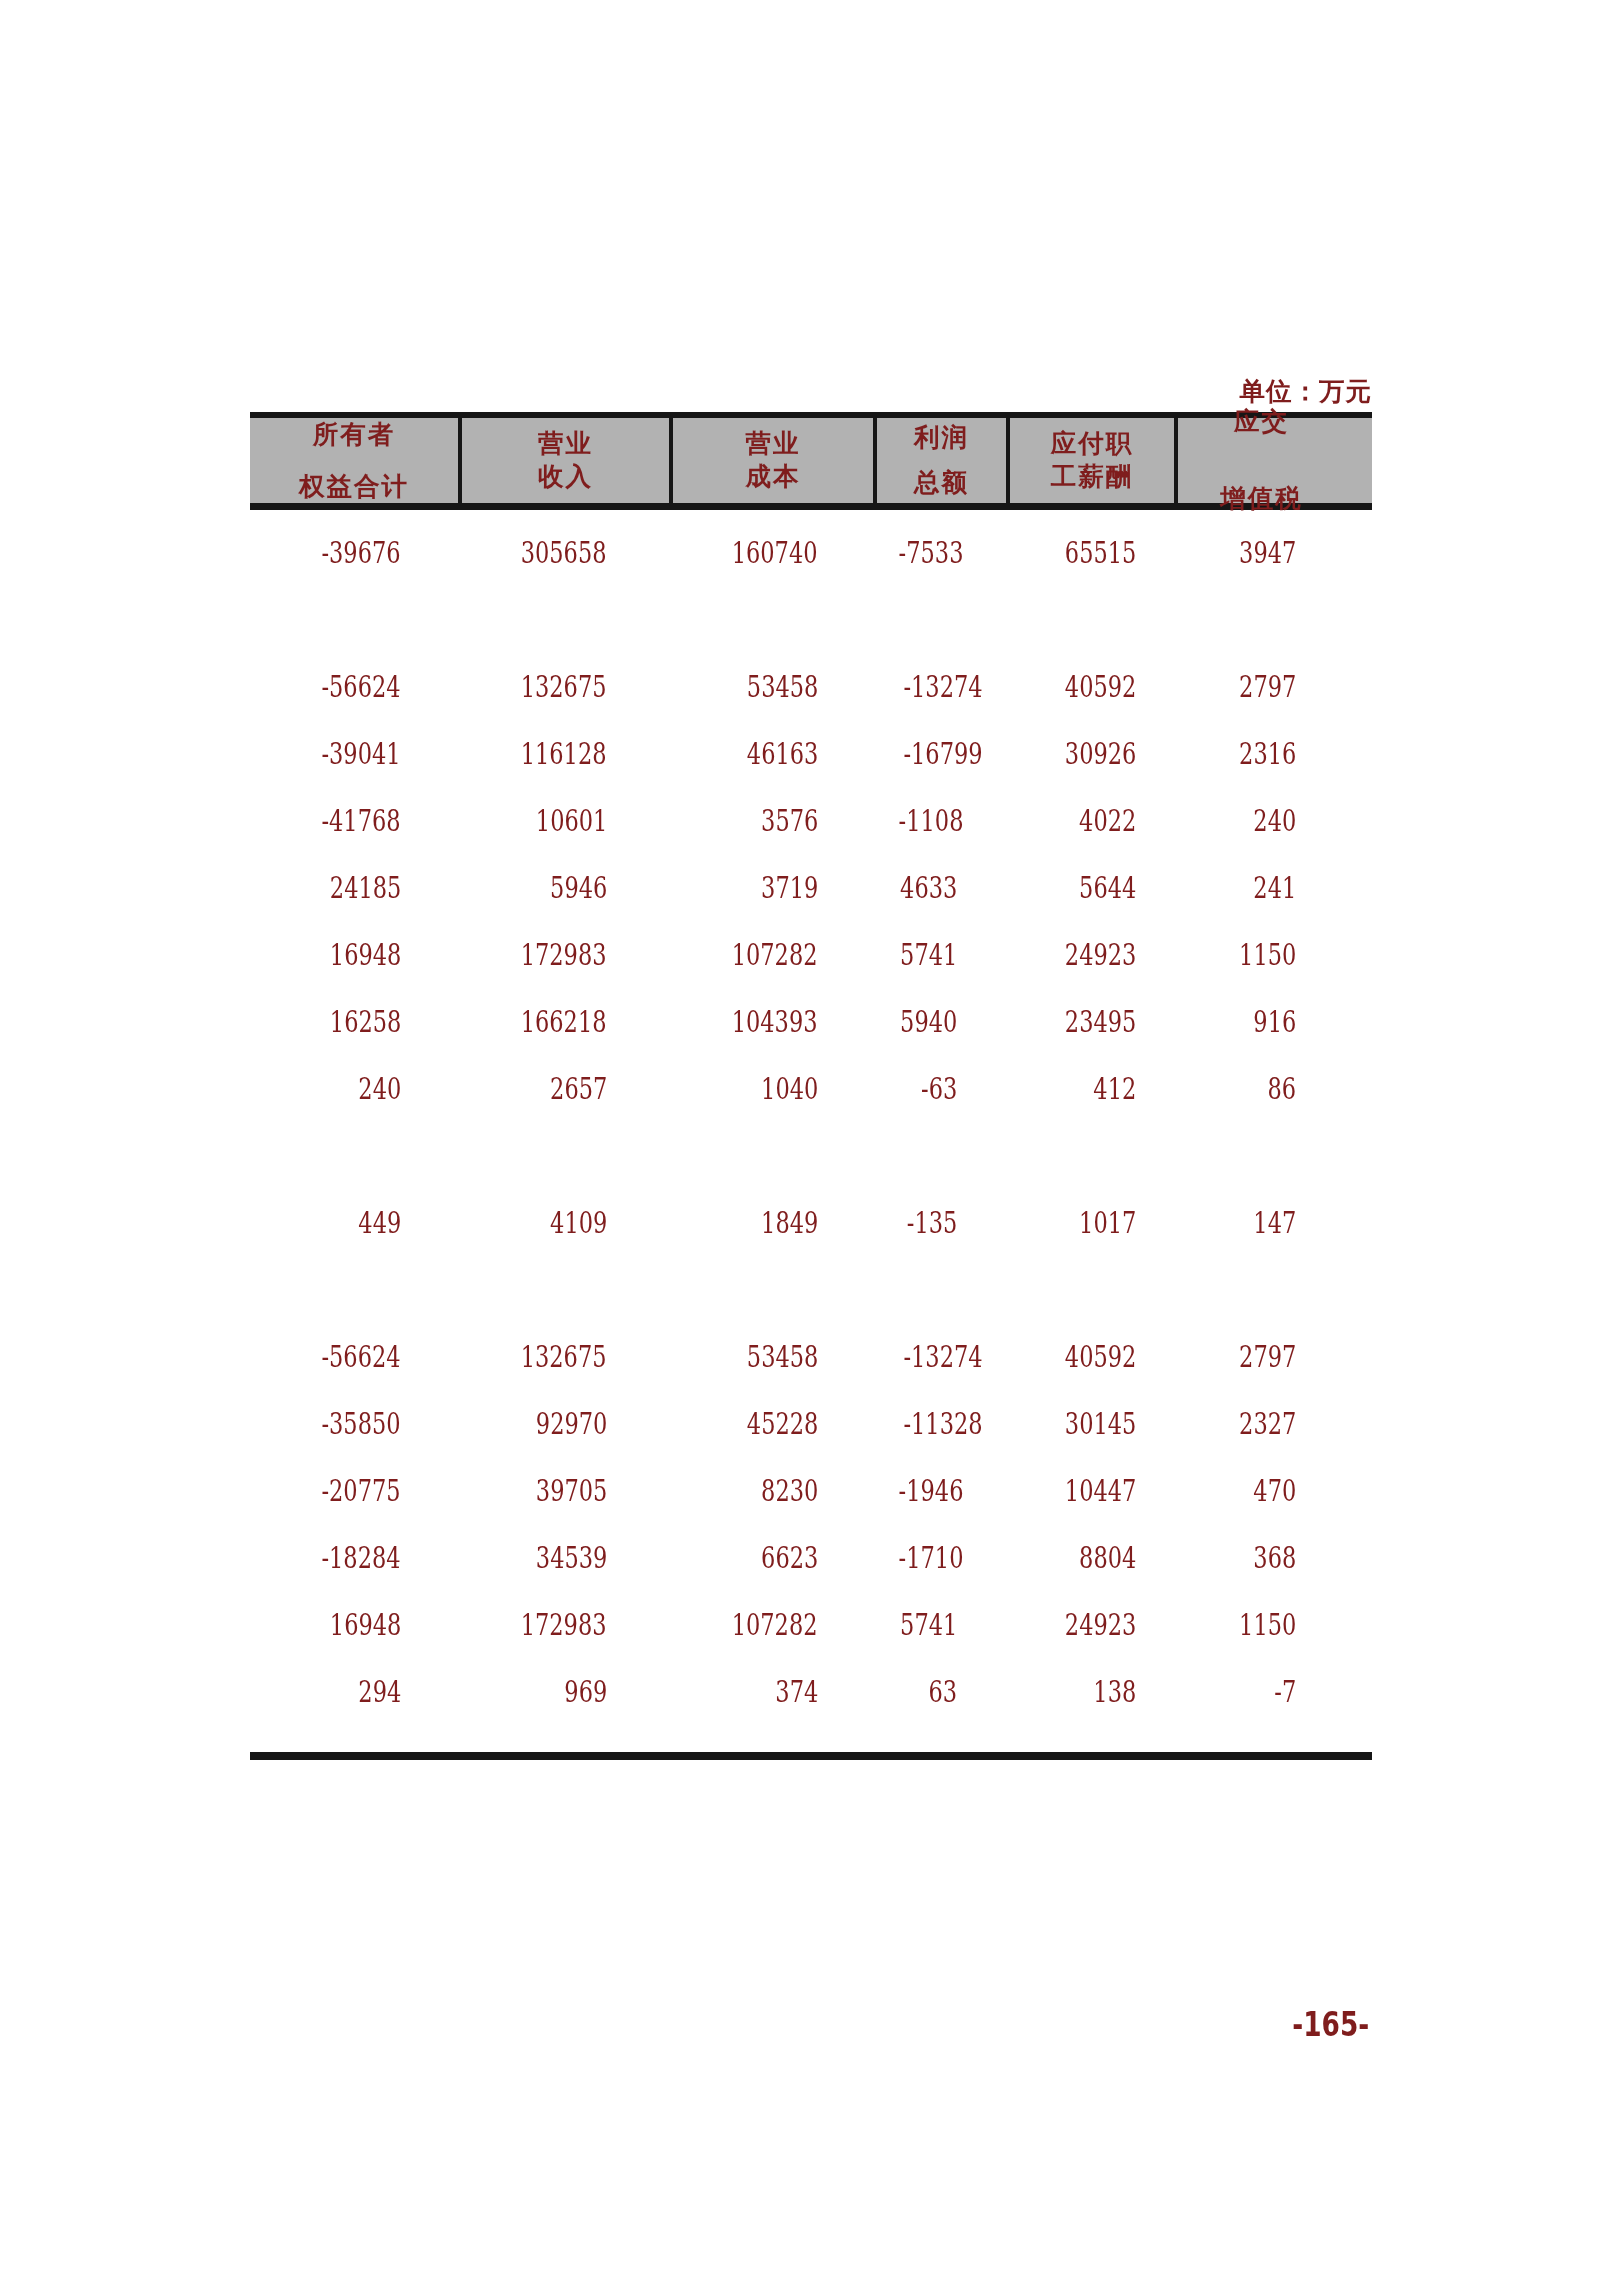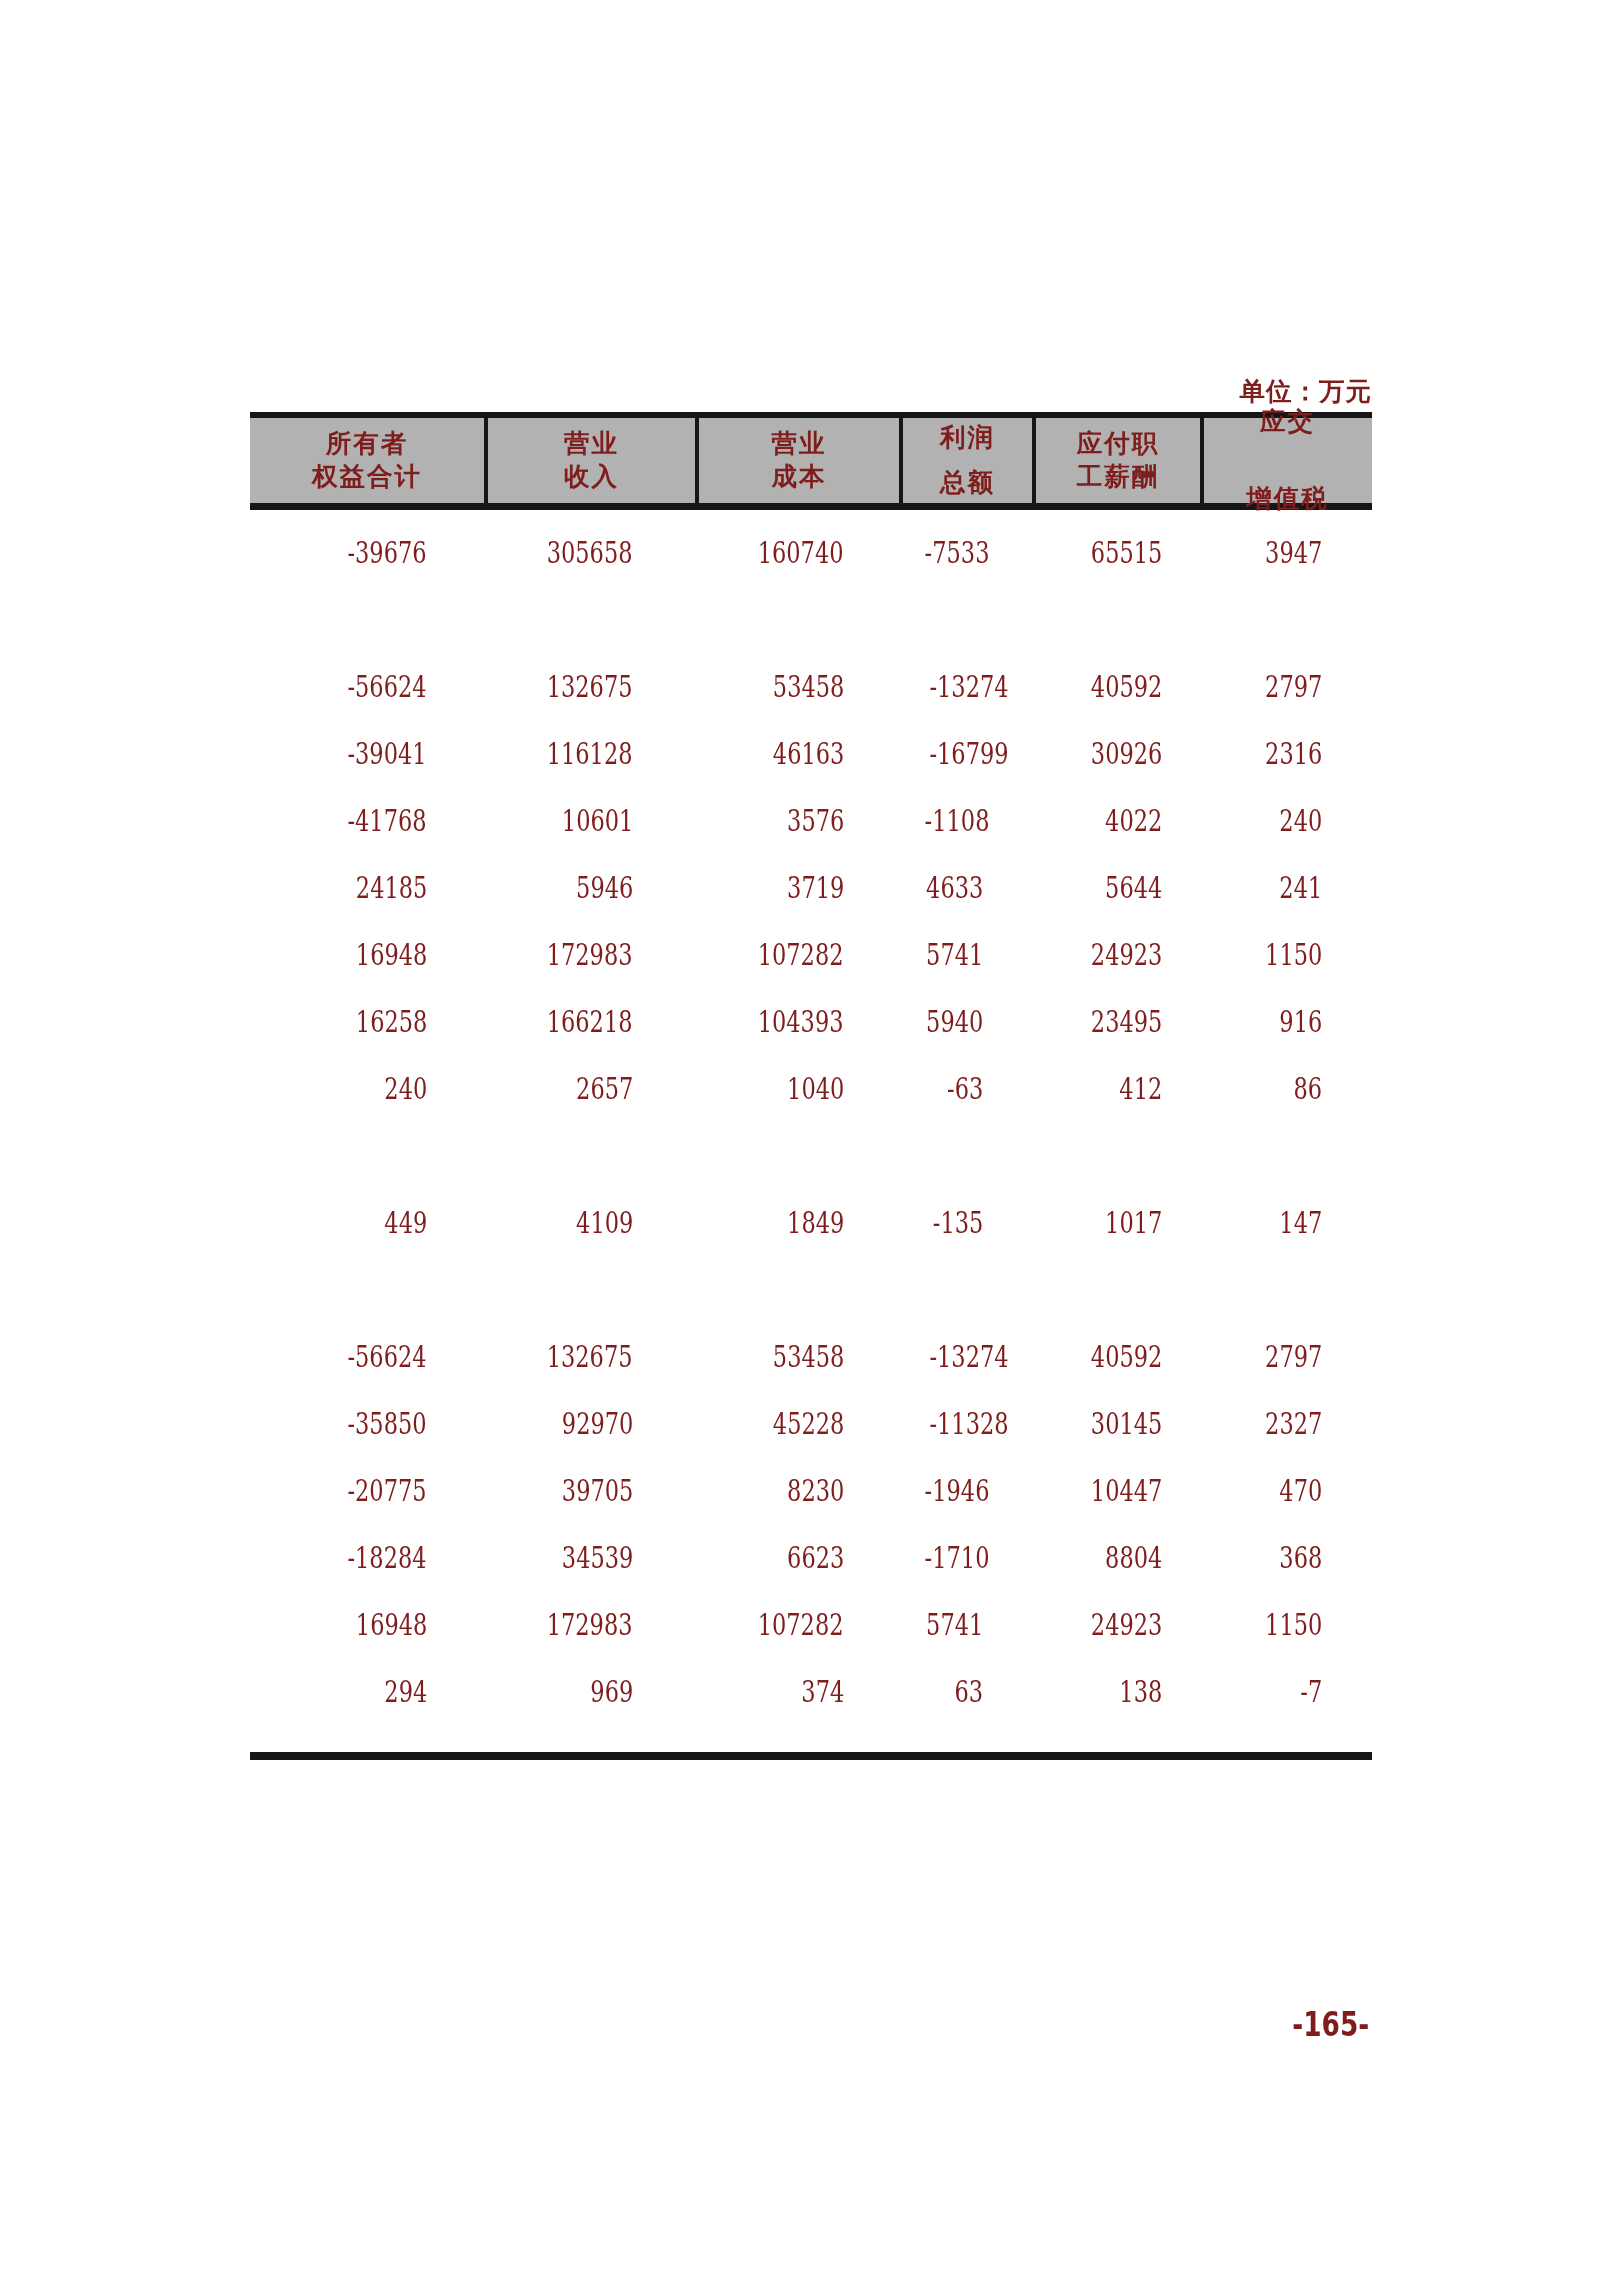--- a/index.html
+++ b/index.html
@@ -48,21 +48,21 @@
     justify-content: center;
     align-items: center;
     font-size: 25.5px;
     line-height: 33px;
     font-weight: 700;
     letter-spacing: 2px;
   }
   .hcell:not(:last-child) { border-right: 4.9px solid #161616; }
 
   
-  .c0 { width: 238px; }
+  .c0 { width: 212px; justify-content: space-between; }
   .c1 { width: 211px; }
   .c2 { width: 204px; }
   .c3 { width: 133px; gap: 12px; }
   .c4 { width: 168px; }
   .c5 { width: 167px; gap: 44px; }
 
   .tbody { padding: 8.8px 0 27.4px 0; text-decoration: underline; }
   .trow {
     display: flex;
     height: 67px;

